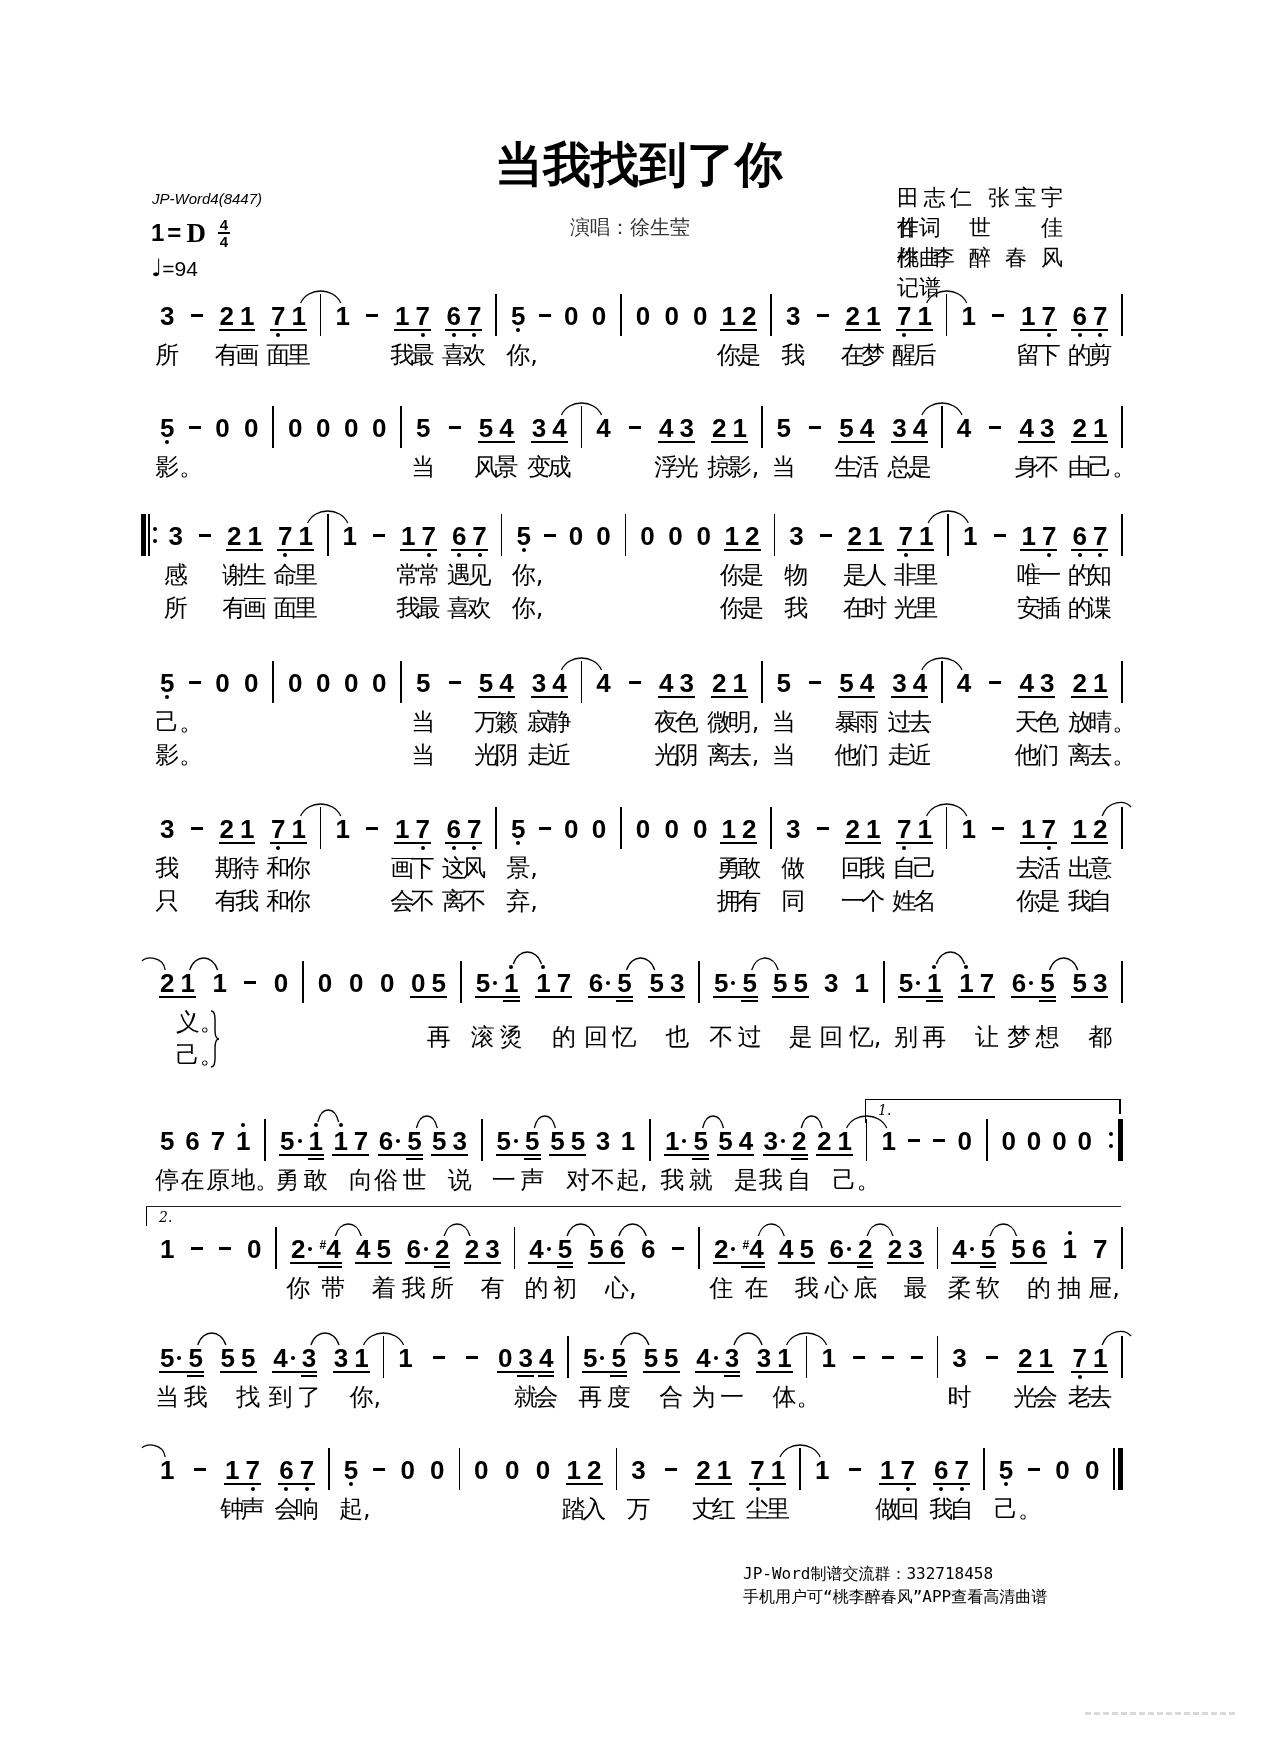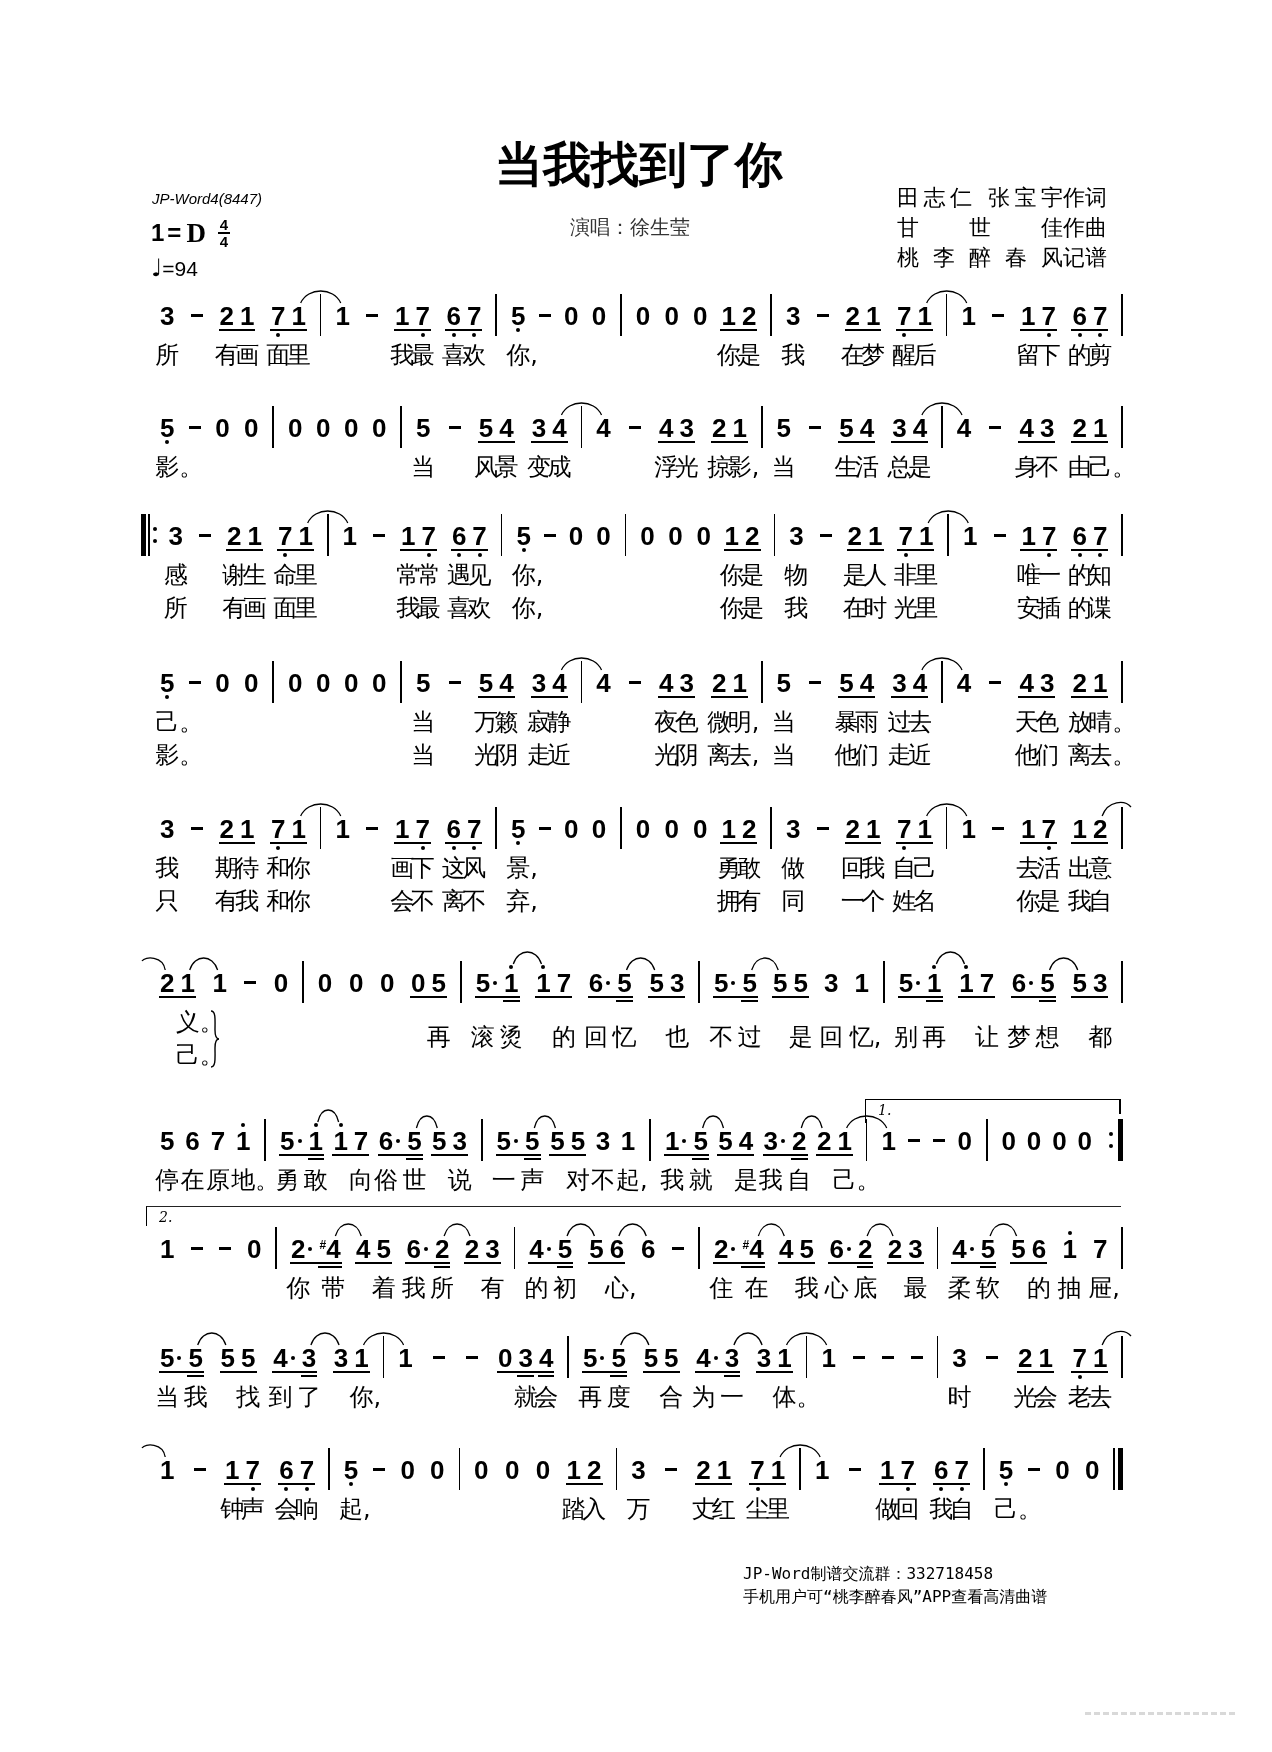--- a/index.html
+++ b/index.html
@@ -2,21 +2,21 @@
 <html><head>
 <meta charset="utf-8">
 <style>
   html,body{margin:0;padding:0;background:#fff;}
   #score{position:relative;width:1272px;height:1752px;background:#fff;overflow:hidden;color:#000;}
   .abs{position:absolute;}
   #jp-tag{left:152px;top:152px;font:italic 15px "Liberation Sans",sans-serif;line-height:18px;margin-top:38px;}
   #title{left:495px;top:136px;font:bold 48px "DejaVu Serif",serif;line-height:56px;white-space:nowrap;text-align:center;}
   #singer{left:570px;top:215px;font:20px "DejaVu Sans",sans-serif;line-height:24px;color:#333;white-space:nowrap;}
   #credits{left:897px;top:183px;font:22px "DejaVu Sans",sans-serif;}
-  .credit{display:flex;height:30px;line-height:30px;white-space:nowrap;}
+  .credit{display:flex;height:30px;line-height:30px;white-space:nowrap;flex-direction:column;}
   .credit .name{display:inline-block;width:166px;text-align:justify;text-align-last:justify;}
   .credit .role{display:inline-block;}
   #key{left:151px;top:219px;height:28px;display:flex;align-items:center;}
   #key .k-prefix{font:bold 24px "Liberation Sans",sans-serif;letter-spacing:3px;}
   #key .k-pitch{font:bold 27px "Liberation Serif",serif;margin-left:2px;}
   .timesig{display:inline-flex;flex-direction:column;align-items:center;margin-left:12px;font:bold 15px "Liberation Sans",sans-serif;line-height:13px;}
   .timesig .frac{width:12px;height:1.6px;background:#000;margin:1px 0;}
   #tempo{left:151px;top:254px;font:21px "Liberation Sans",sans-serif;line-height:26px;white-space:nowrap;}
   #tempo .t-note{font:24px "DejaVu Sans",sans-serif;}
 

